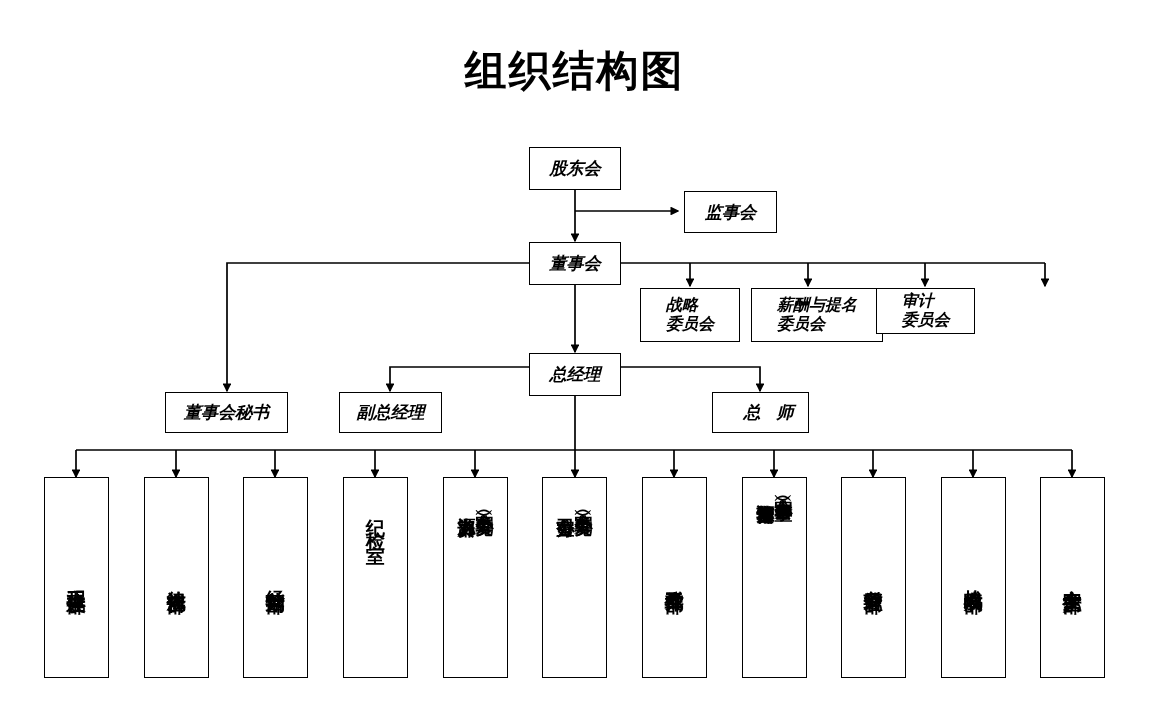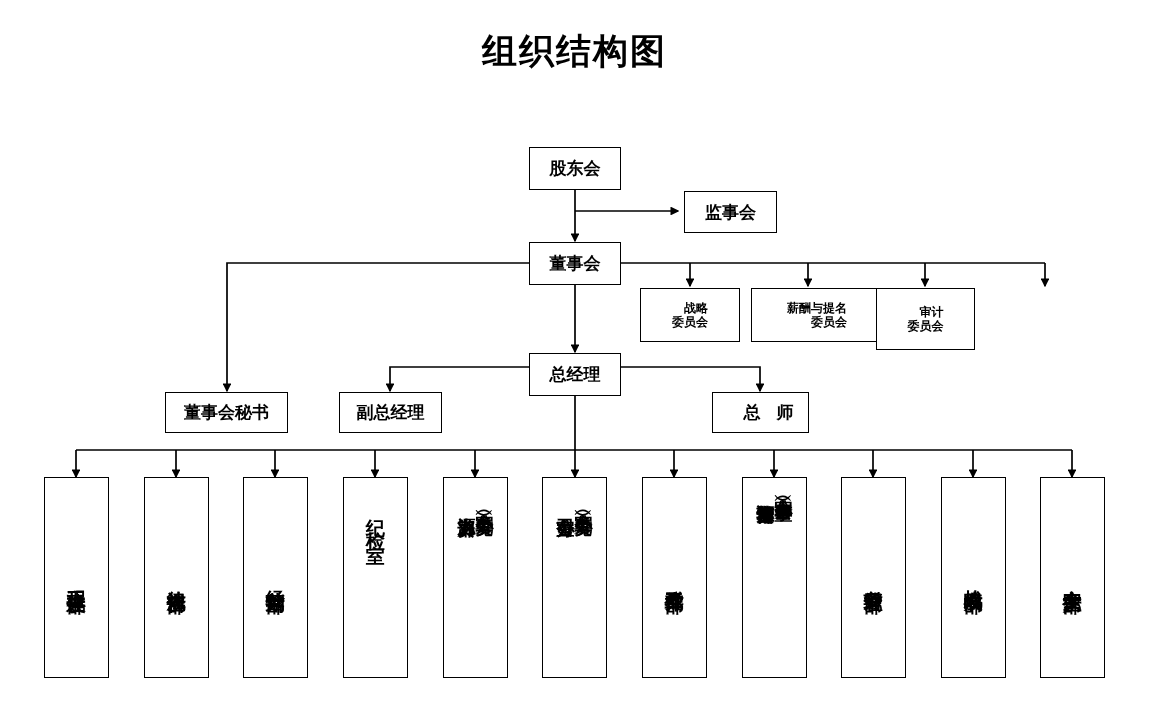--- a/index.html
+++ b/index.html
@@ -14,24 +14,24 @@
   #canvas {
     position: relative;
     width: 1149px;
     height: 723px;
     background: #ffffff;
     overflow: hidden;
   }
   #chart-title {
     position: absolute;
     left: 0;
-    top: 32px;
+    top: 48px;
     width: 1149px;
     text-align: center;
-    font-size: 35px;
+    font-size: 42px;
     font-weight: 700;
     letter-spacing: 2px;
     color: #000000;
     line-height: 1.1;
   }
   svg#connectors {
     position: absolute;
     left: 0;
     top: 0;
     width: 1149px;
@@ -39,30 +39,31 @@
     pointer-events: none;
   }
   .node {
     position: absolute;
     box-sizing: border-box;
     border: 1.6px solid #000000;
     background: #ffffff;
     display: flex;
     align-items: center;
     justify-content: center;
-    text-align: right;
+    text-align: left;
     font-size: 17px;
     font-weight: 600;
     line-height: 1.18;
     color: #000000;
     white-space: pre-line;
     z-index: 3;
+    font-style: italic;
   }
   .node.small {
-    font-size: 12px;
+    font-size: 16px;
   }
   .node.wide-space {
     letter-spacing: 5px;
     text-indent: 5px;
   }
   
   .dept {
     position: absolute;
     box-sizing: border-box;
     border: 1.7px solid #000000;
@@ -154,21 +155,21 @@
   <div class="node" style="left:529px; top:147px; width:92px; height:43px;">股东会</div>
 
   <div class="node" style="left:529px; top:242px; width:92px; height:43px;">董事会</div>
 
   <div class="node" style="left:684px; top:191px; width:93px; height:42px;">监事会</div>
 
   <div class="node small" style="left:640px; top:288px; width:100px; height:54px;">战略
 委员会</div>
   <div class="node small" style="left:751px; top:288px; width:132px; height:54px;">薪酬与提名
 委员会</div>
-  <div class="node small" style="left:876px; top:288px; width:99px; height:62px;">审计
+  <div class="node small" style="left:876px; top:288px; width:99px; height:46px;">审计
 委员会</div>
 
   <div class="node" style="left:529px; top:353px; width:92px; height:43px;">总经理</div>
 
   <div class="node" style="left:165px; top:392px; width:123px; height:41px;">董事会秘书</div>
 
   <div class="node" style="left:339px; top:392px; width:103px; height:41px;">副总经理</div>
 
   <div class="node wide-space" style="left:712px; top:392px; width:97px; height:41px;padding-left:16px;">总 师</div>
 

